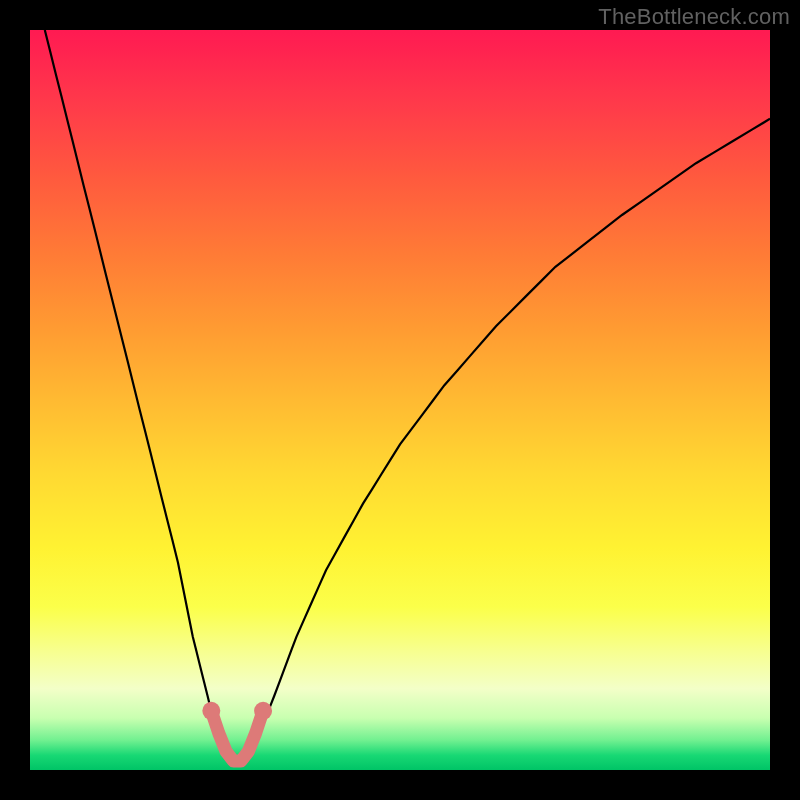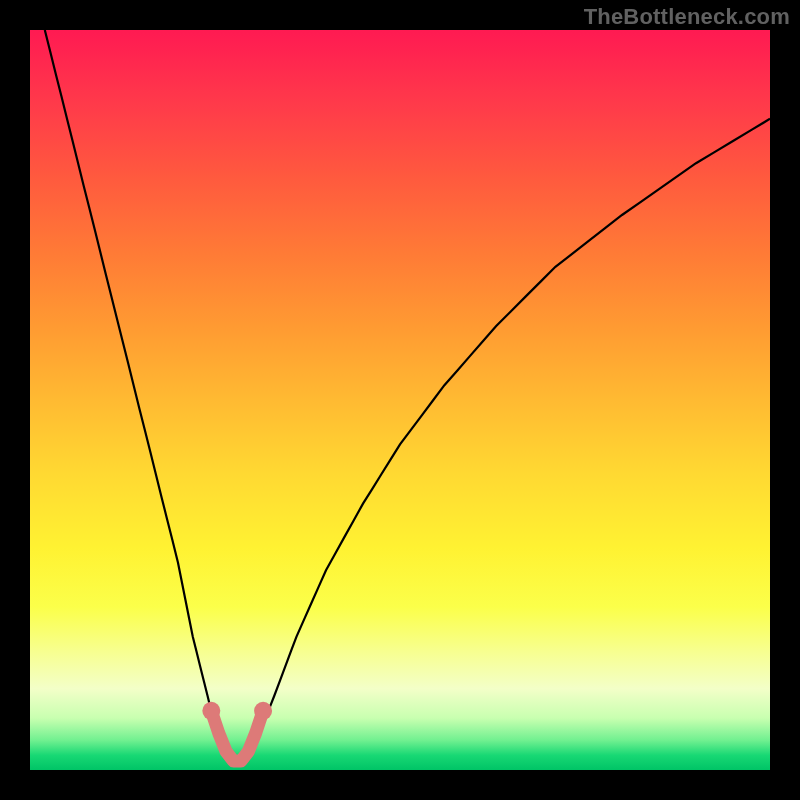--- a/index.html
+++ b/index.html
@@ -42,21 +42,21 @@
       #18d874 98%,
       #00c466 100%
     );
   }
   .watermark {
     position: absolute;
     top: 4px;
     right: 10px;
     color: #616161;
     font-size: 22px;
-    font-weight: 700;
+    font-weight: 400;
     letter-spacing: 0.2px;
   }
   svg.curves {
     position: absolute;
     left: 0;
     top: 0;
     width: 740px;
     height: 740px;
   }
 </style>

